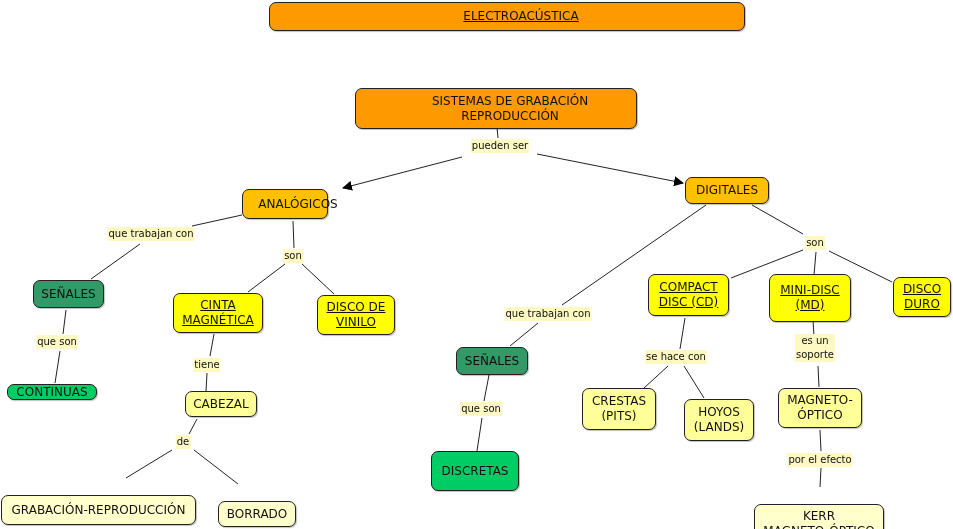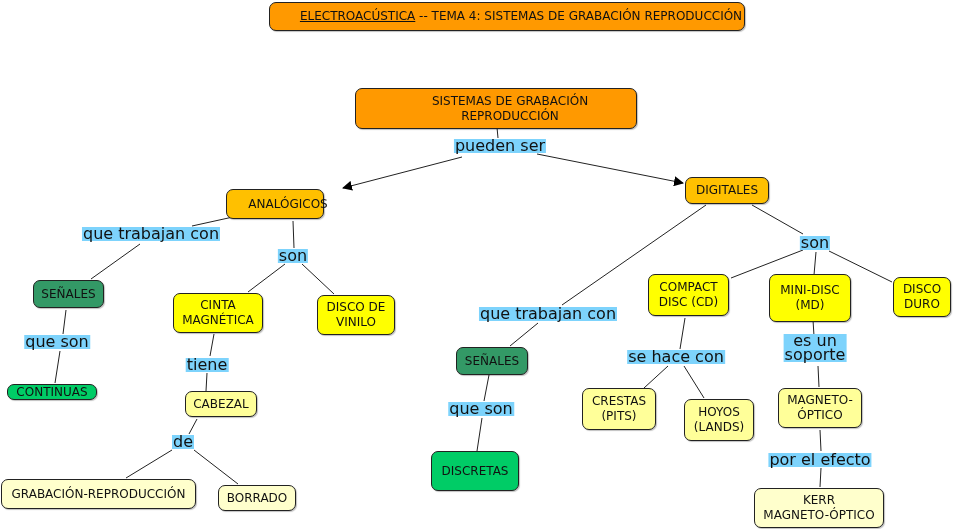--- a/index.html
+++ b/index.html
@@ -3,27 +3,27 @@
 <meta charset="utf-8">
 <style>
   html, body { margin: 0; padding: 0; background: #ffffff; }
   body { width: 953px; height: 529px; position: relative; overflow: hidden;
          font-family: "DejaVu Sans", sans-serif; font-size: 12px; color: #111; }
   #links { position: absolute; left: 0; top: 0; width: 953px; height: 529px; }
   .node { position: absolute; box-sizing: border-box; border: 1px solid #222;
           border-radius: 7px; display: flex; align-items: center; justify-content: center;
           text-align: center; line-height: 15px; font-size: 12px; white-space: pre-line;
           box-shadow: 1px 1px 1px rgba(0,0,0,0.25); }
-  .lbl { position: absolute; background: #7dd3fc; font-size: 16px; line-height: 14px;
+  .lbl { position: absolute; background: #fef9c3; font-size: 10px; line-height: 14px;
          text-align: center; white-space: pre-line; transform: translate(-50%, -50%); padding: 0 1px; }
   .orange { background: #ff9900; padding-left: 28px; }
   .gold { background: #ffc000; text-align: center; }
-  .yellow { background: #ffff00; }
+  .yellow { background: #ffff00; text-decoration: underline; }
   .lightyellow { background: #ffff99; }
-  .cream { background: #ffffcc; }
+  .cream { background: #ffffcc; margin-top: 16px; }
   .darkgreen { background: #339966; }
   .green { background: #00cc66; }
   .title-link { text-decoration: underline; }
 </style>
 </head>
 <body>
 
 <svg id="links" xmlns="http://www.w3.org/2000/svg">
   <defs>
     <marker id="arrow" markerWidth="10" markerHeight="10" refX="9" refY="5" orient="auto" markerUnits="userSpaceOnUse">
@@ -59,26 +59,25 @@
     <line x1="684" y1="366" x2="704" y2="398"></line>
     <line x1="813" y1="320" x2="814" y2="336"></line>
     <line x1="818" y1="366" x2="819" y2="387"></line>
     <line x1="820" y1="430" x2="821" y2="451"></line>
     <line x1="821" y1="468" x2="820" y2="487"></line>
   </g>
 </svg>
 
 <div class="node orange" style="left:269px; top:2px; width:476px; height:29px;">
   <span class="title-link">ELECTROACÚSTICA</span>
-  <span style="white-space:pre;"> -- TEMA 4: SISTEMAS DE GRABACIÓN REPRODUCCIÓN</span>
 </div>
 
 <div class="node orange" style="left:355px; top:88px; width:282px; height:41px;">SISTEMAS DE GRABACIÓN REPRODUCCIÓN</div>
 
-<div class="node gold" style="left:226px; top:189px; width:98px; height:30px;padding-left:26px;">ANALÓGICOS</div>
+<div class="node gold" style="left:242px; top:189px; width:86px; height:30px;padding-left:26px;">ANALÓGICOS</div>
 
 <div class="node gold" style="left:685px; top:177px; width:84px; height:27px;">DIGITALES</div>
 
 <div class="node darkgreen" style="left:33px; top:280px; width:71px; height:28px;">SEÑALES</div>
 
 <div class="node green" style="left:7px; top:384px; width:90px; height:16px;">CONTINUAS</div>
 
 <div class="node yellow" style="left:173px; top:293px; width:90px; height:40px;">CINTA
 MAGNÉTICA</div>
 

